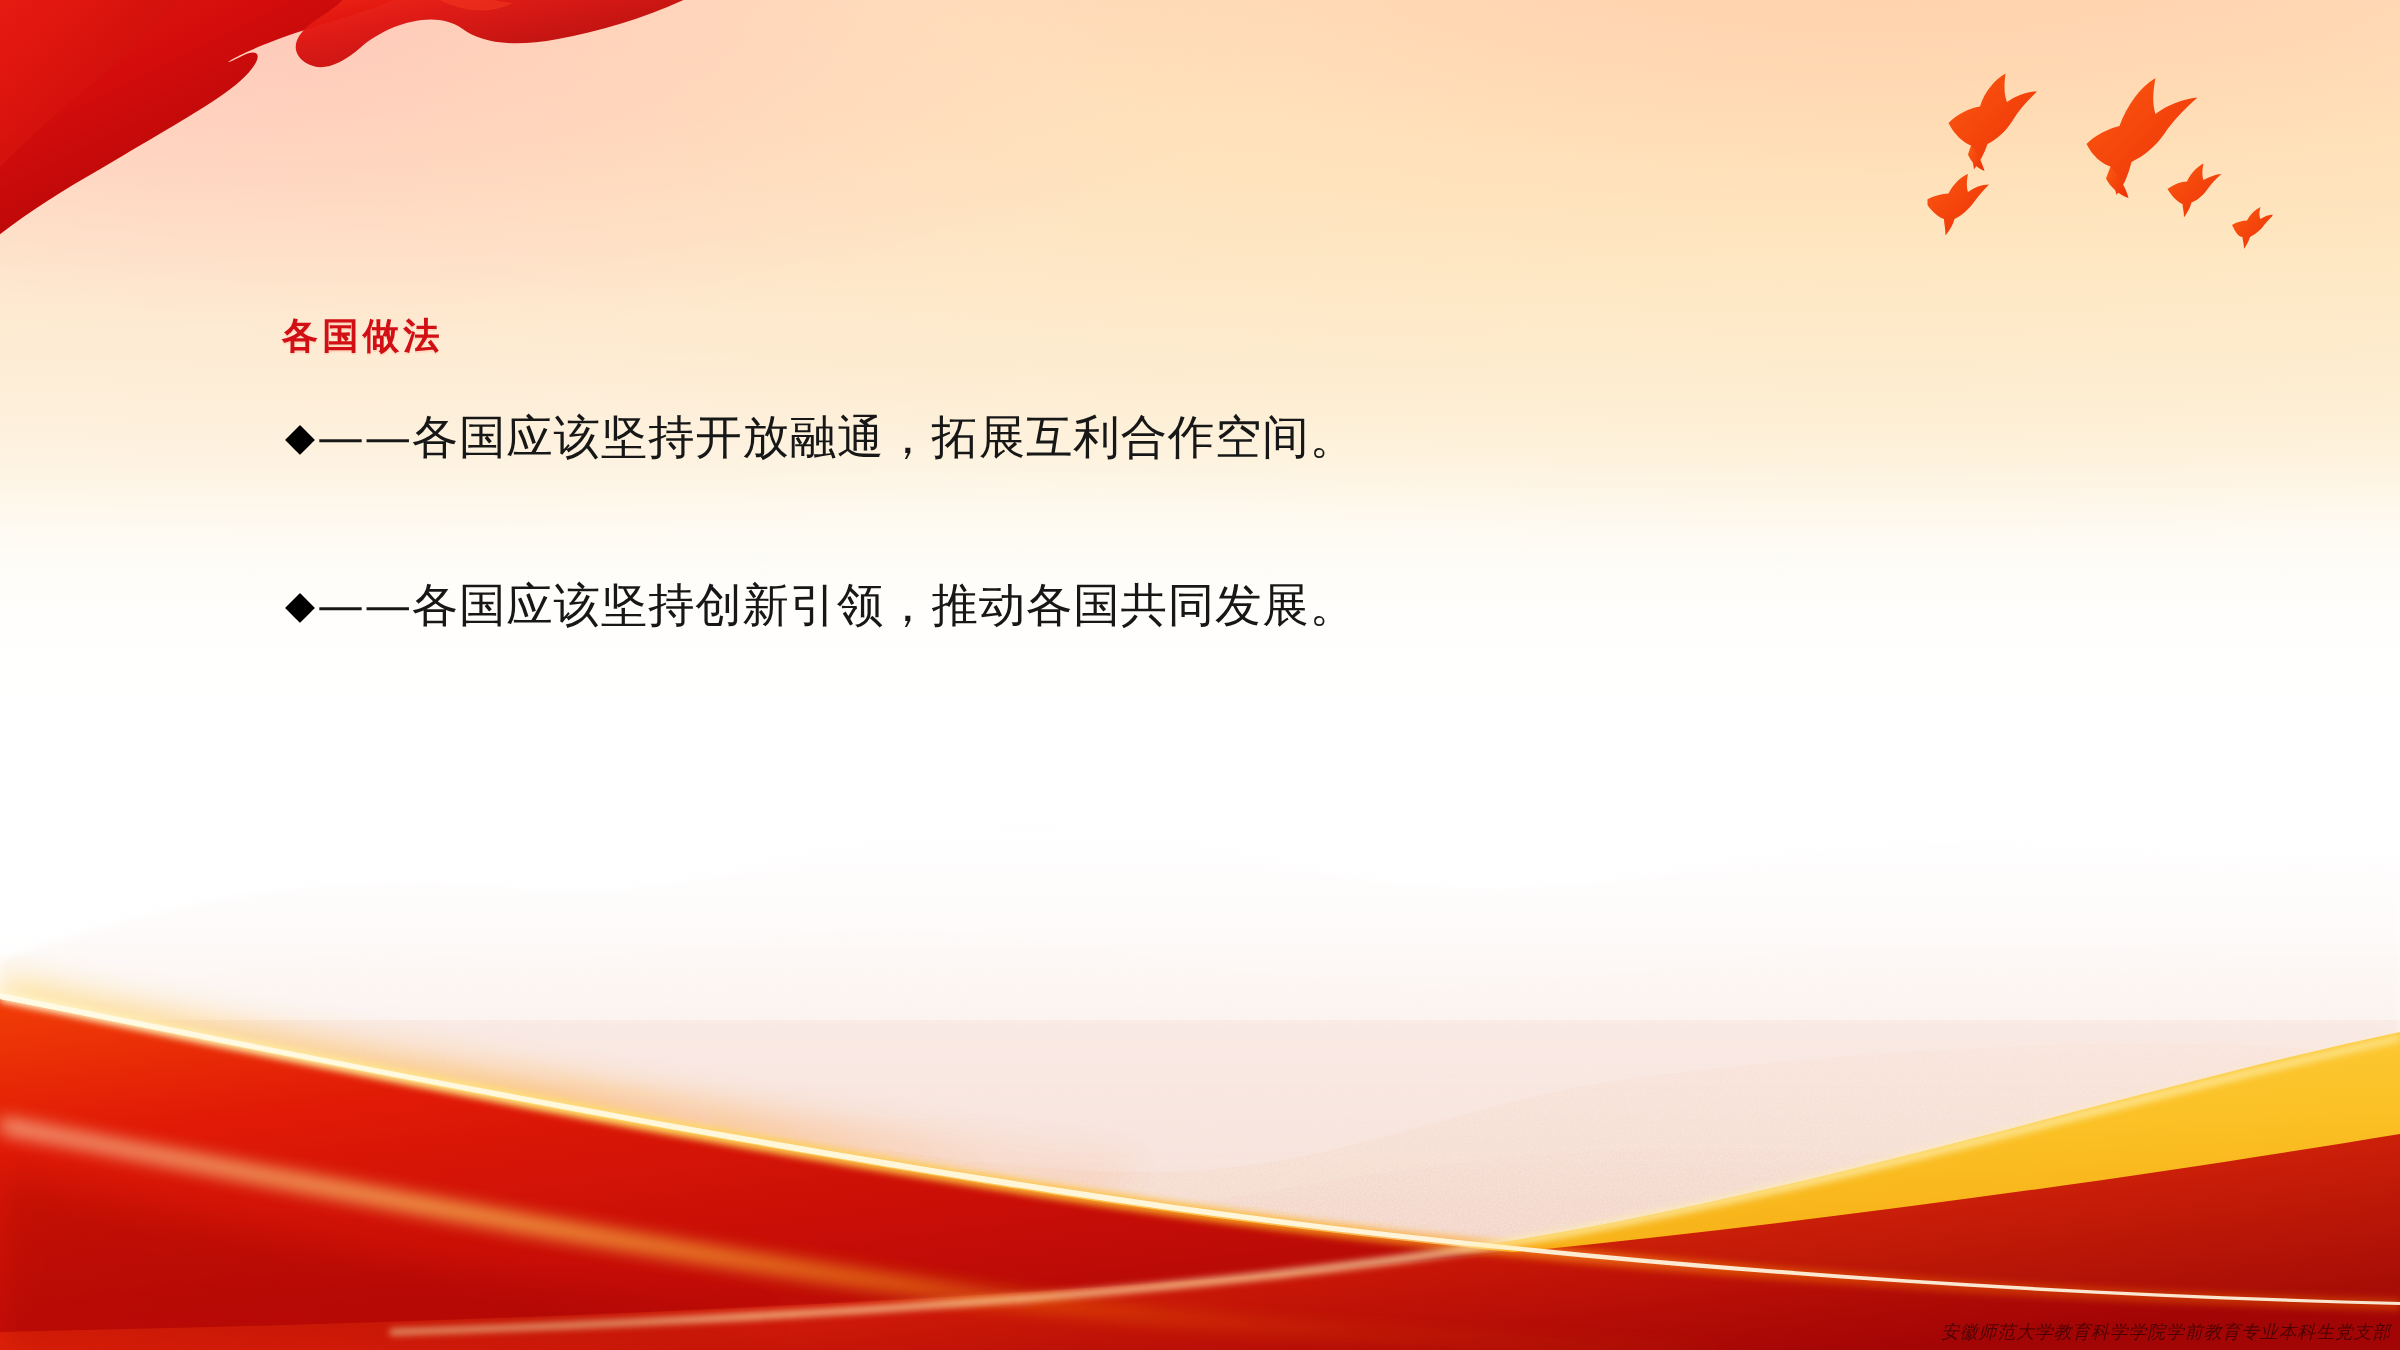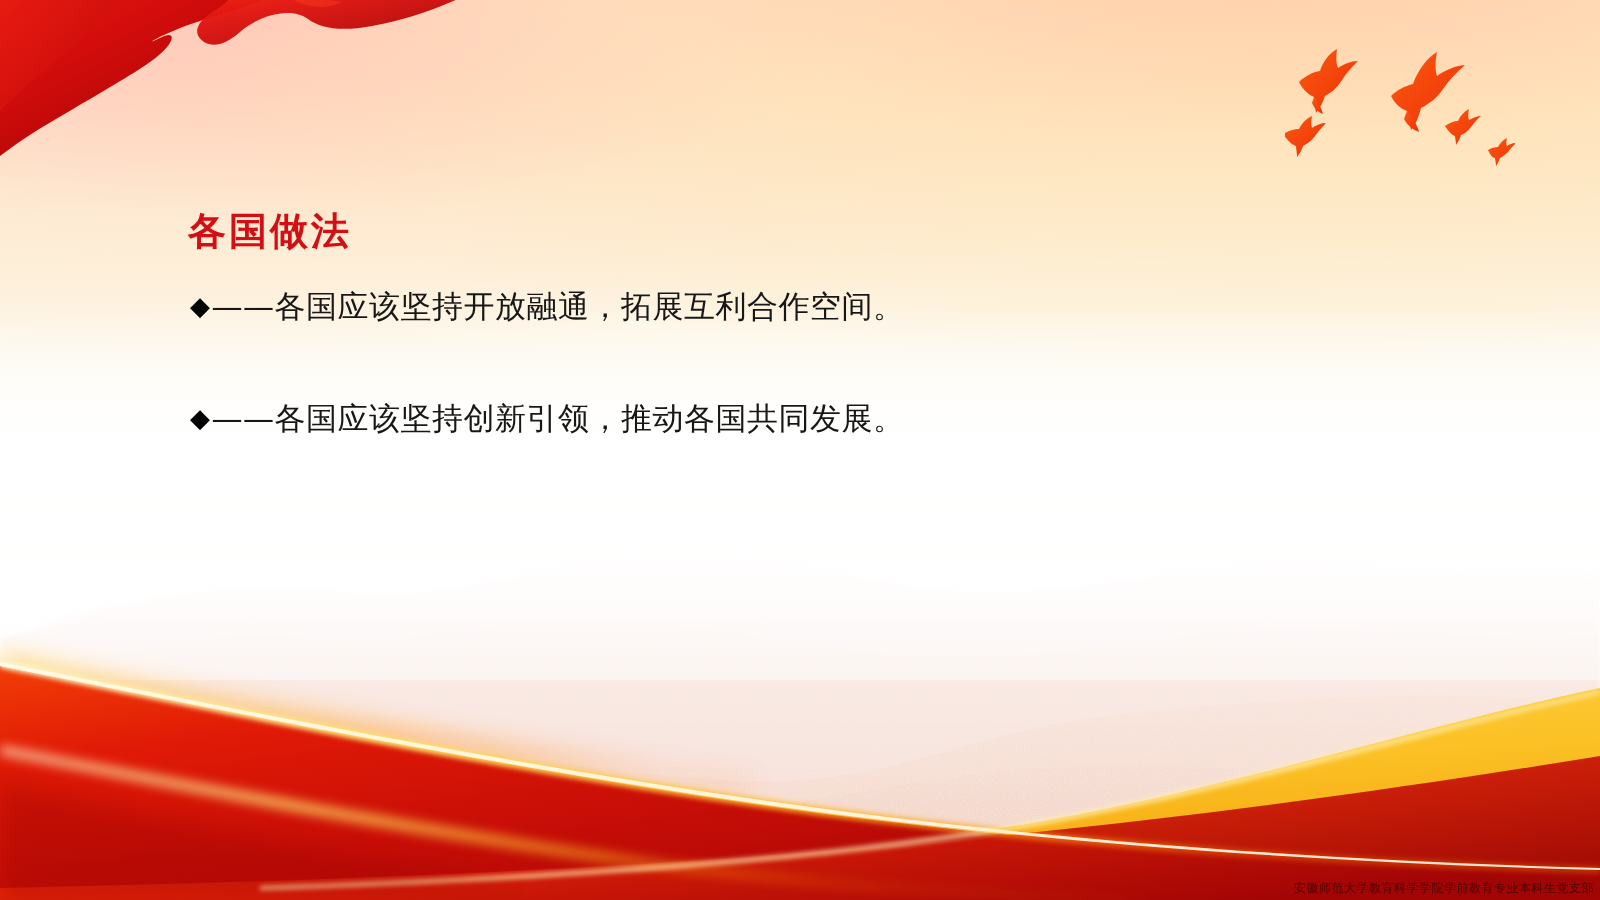--- a/index.html
+++ b/index.html
@@ -57,21 +57,21 @@
 
   
   .content {
     position: absolute;
     left: 186px;
     top: 212px;
     width: 1000px;
   }
   .slide-title {
     font-family: "DejaVu Sans", "Liberation Sans", sans-serif;
-    font-size: 38px;
+    font-size: 24px;
     font-weight: bold;
     color: #d10f14;
     letter-spacing: 3px;
     line-height: 1;
     margin: 0 0 38px 2px;
     text-shadow: 0 1px 0 rgba(255,200,170,0.55);
   }
   .bullet-list { margin: 4px; padding: 0; list-style: none; }
   .bullet-item {
     display: block;
@@ -95,20 +95,21 @@
   
   .footer {
     position: absolute;
     right: 6px;
     bottom: 3px;
     font-family: "DejaVu Sans", "Liberation Sans", sans-serif;
     font-size: 12px;
     color: rgba(26,0,0,0.62);
     letter-spacing: 0.5px;
     white-space: nowrap;
+    font-style: italic;
   }
 </style>
 </head>
 <body>
 
 <div id="slide">
 
   <div class="bg-sky"></div>
   <div class="bg-haze"></div>
 

